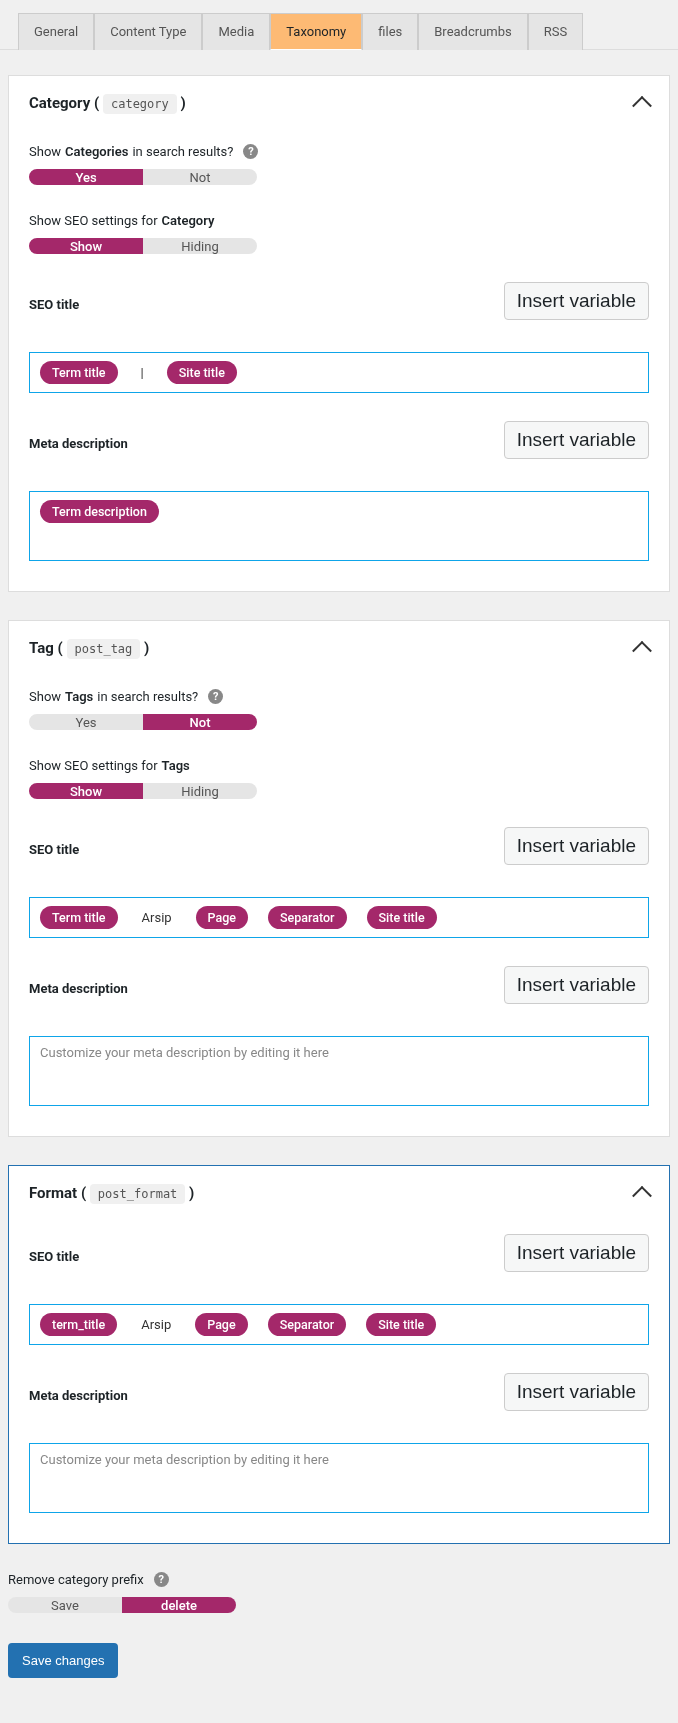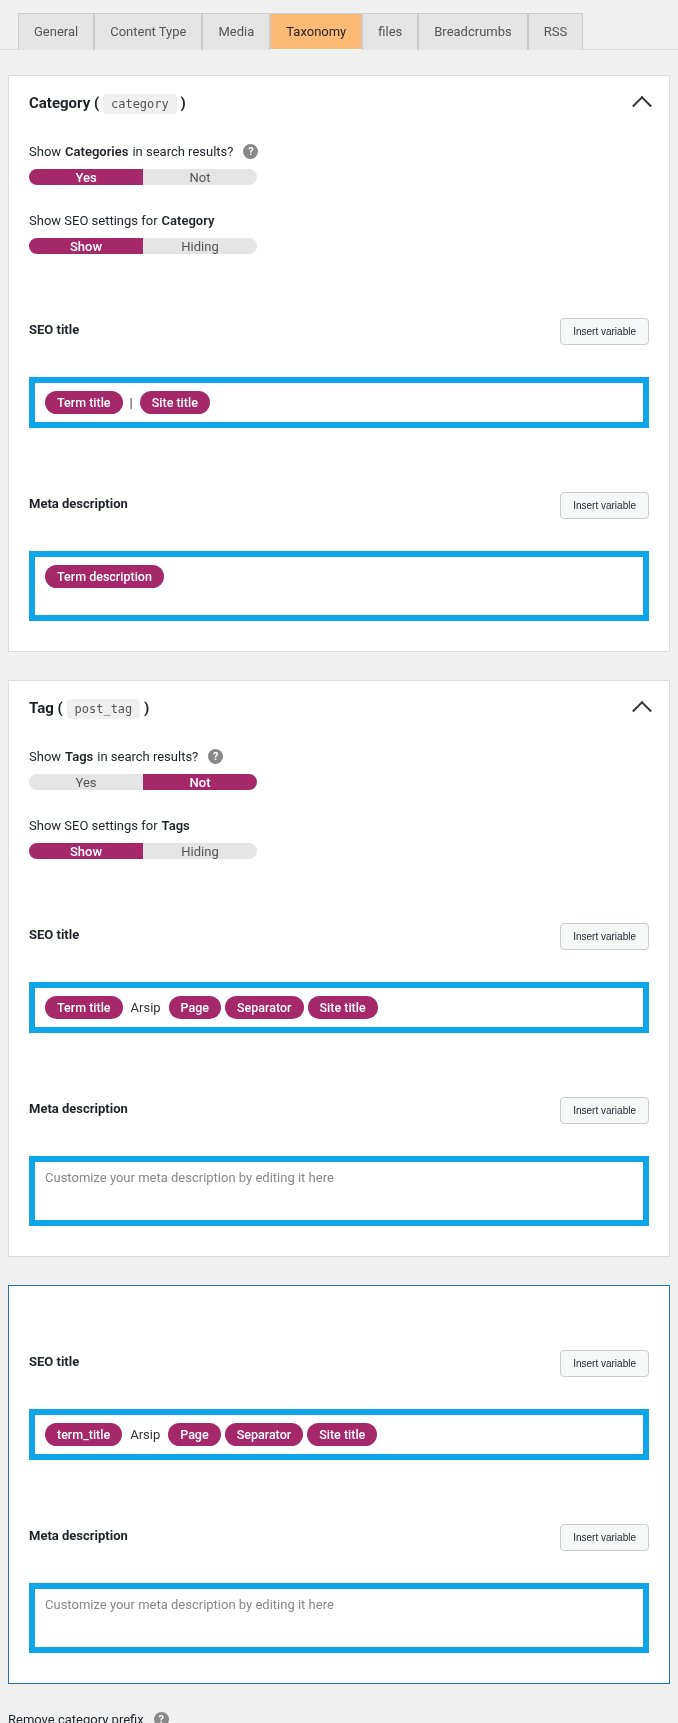--- a/index.html
+++ b/index.html
@@ -113,34 +113,33 @@
     justify-content:space-between;
     align-items:flex-end;
     margin-bottom:6px;
     padding-top:28px;
   }
   .insert-btn {
     background:#f6f7f7;
     border:1px solid #ccc;
     border-radius:4px;
     padding:7px 12px;
-    font-size:10px;
+    font-size:19px;
     color:#1d2327;
     cursor:pointer;
-    margin-top:36px;
   }
   .editor-box {
-    border:6px solid #0ea5e9;
+    border:1px solid #0ea5e9;
     border-radius:0;
     padding:8px 10px;
     min-height:36px;
     display:flex;
     flex-wrap:wrap;
     align-items:center;
-    gap:4px;
+    gap:20px;
     margin-top:32px;
   }
   .editor-box.tall { min-height:70px; align-items:flex-start; }
   .pill {
     background:#a4286a;
     color:#fff;
     border-radius:14px;
     padding:4px 12px;
     font-size:12.5px;
     font-weight:500;
@@ -290,20 +289,29 @@
         <div class="field-label">Meta description</div>
         <button class="insert-btn">Insert variable</button>
       </div>
       <div class="editor-box tall">
         <span class="placeholder">Customize your meta description by editing it here</span>
       </div>
     </div>
   </div>
 
   <div class="panel focused">
+    <div class="panel-header">
+      <div class="panel-title">
+        <span>Format</span>
+        <span> ( </span>
+        <span class="code-chip">post_format</span>
+        <span> )</span>
+      </div>
+      <div class="chevron"></div>
+    </div>
 
 
     <div class="section" style="padding-top:0">
       <div class="field-row">
         <div class="field-label">SEO title</div>
         <button class="insert-btn">Insert variable</button>
       </div>
       <div class="editor-box">
         <span class="pill">term_title</span>
         <span class="inline-text">Arsip</span>

